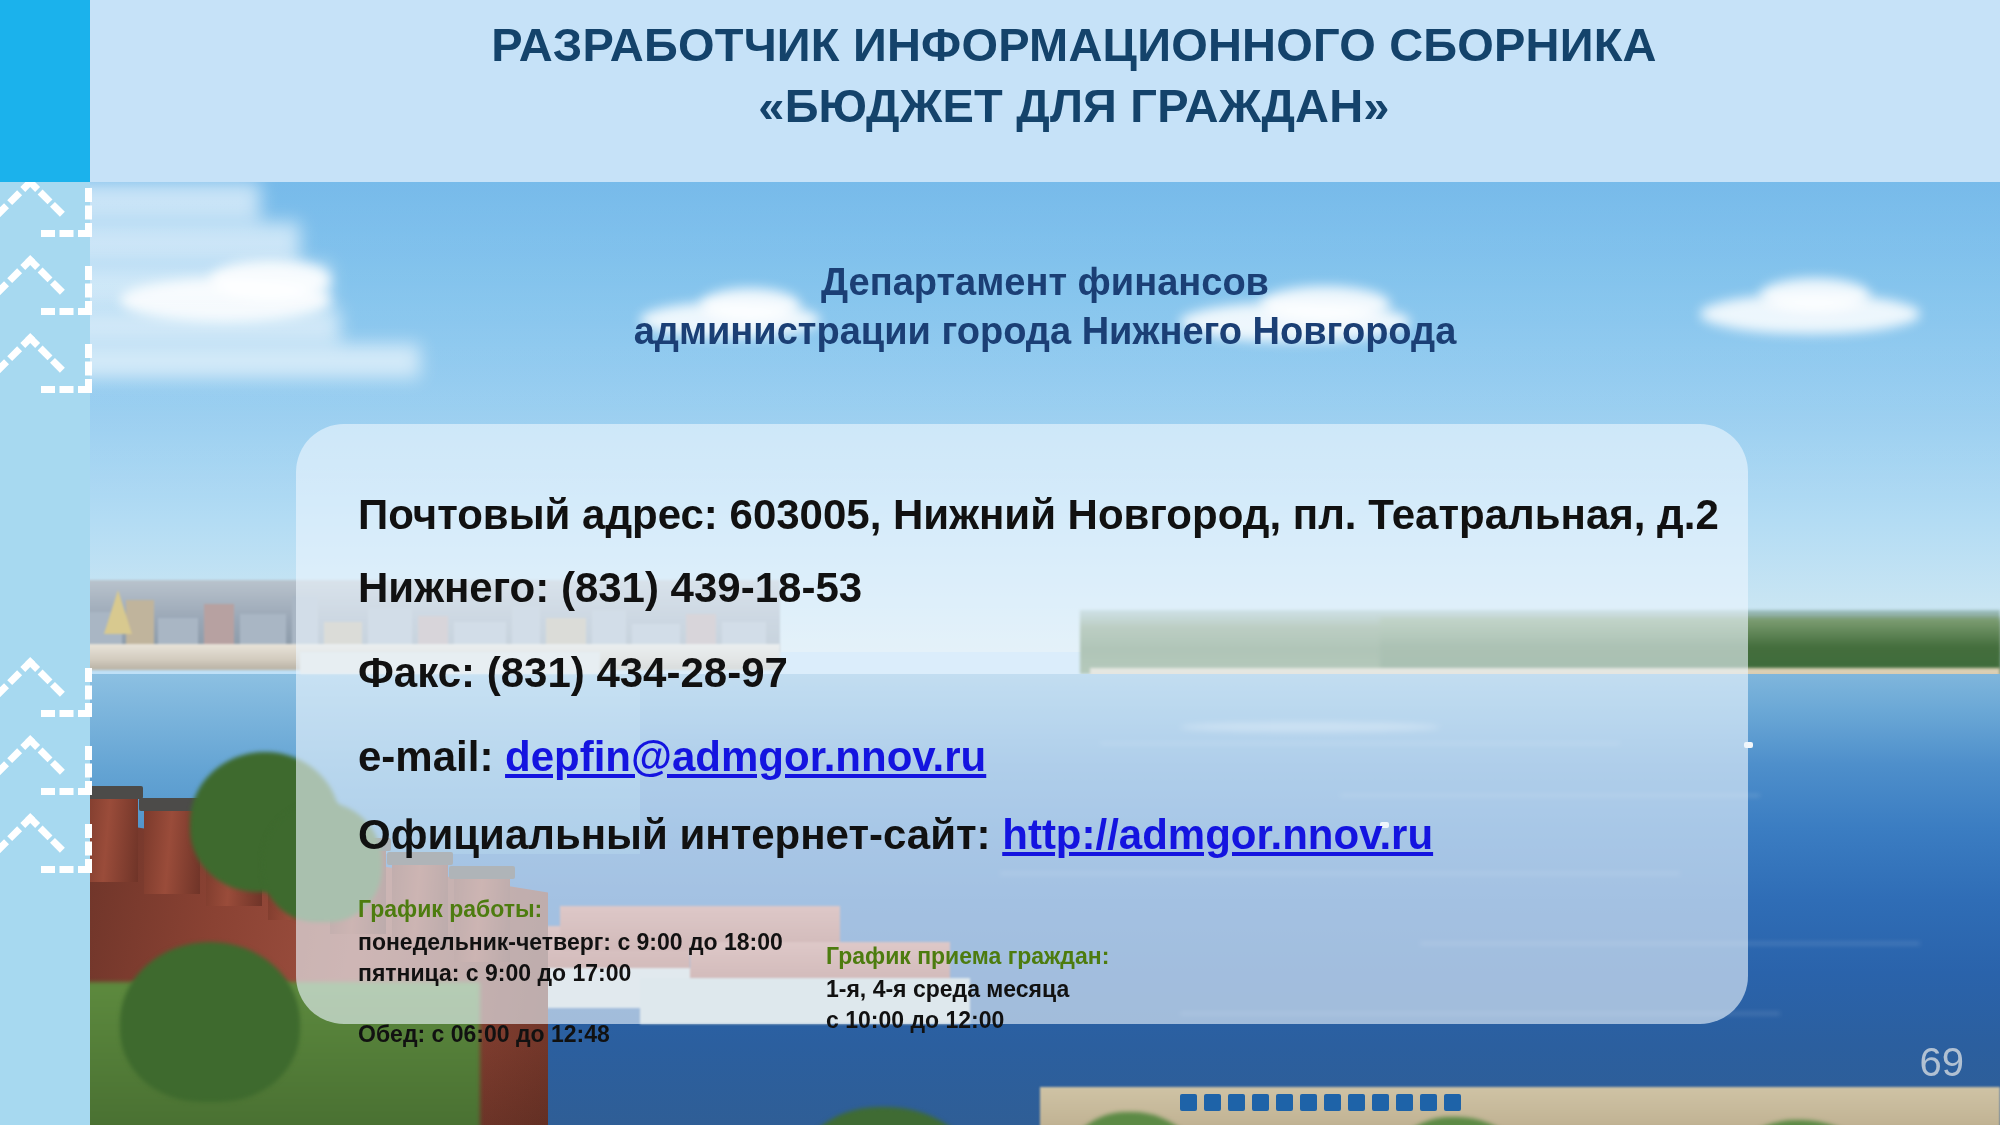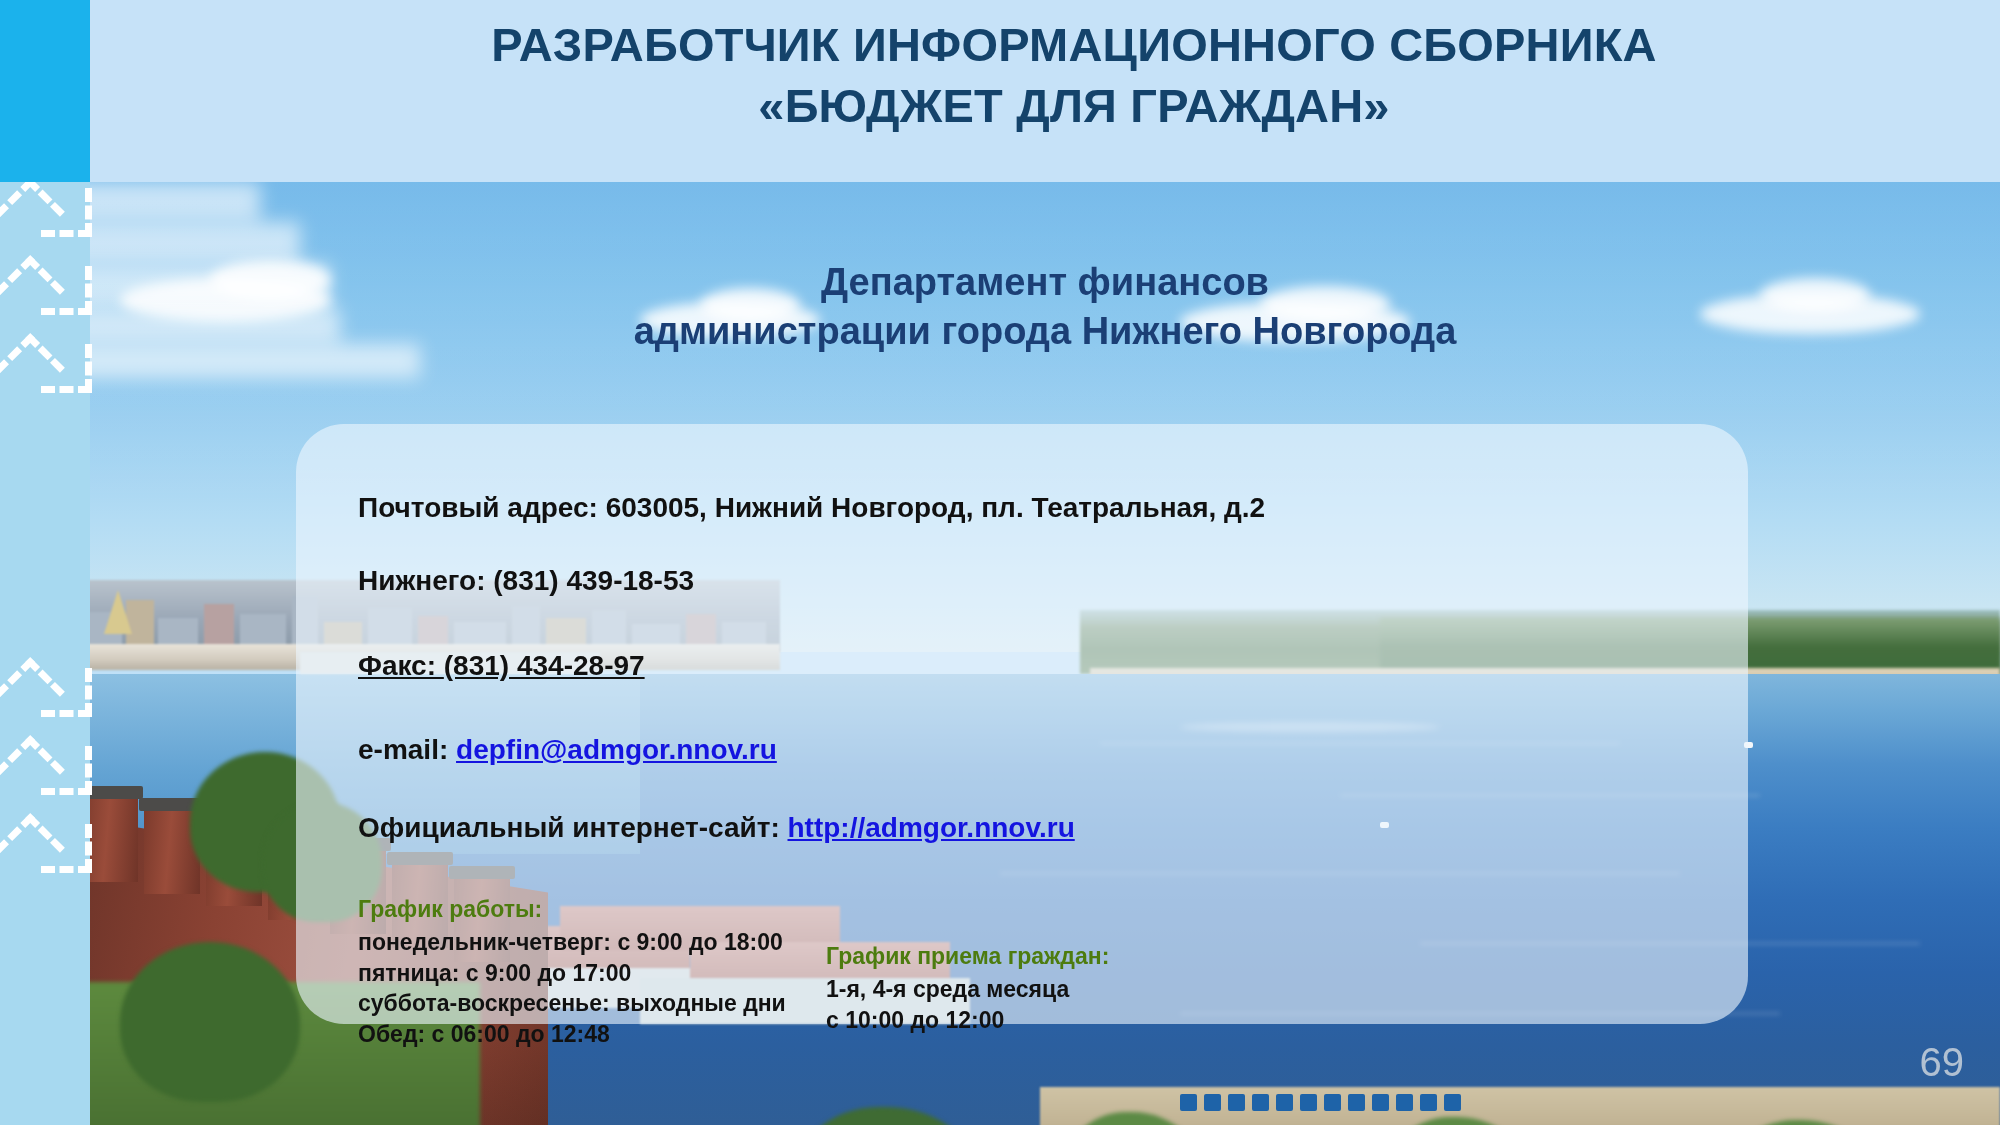--- a/index.html
+++ b/index.html
@@ -262,27 +262,27 @@
     border-radius: 48px;
     z-index: 7;
   }
   .card-inner {
     position: absolute;
     left: 30px; top: 30px; right: 30px; bottom: 20px;
   }
   .line {
     color: #111111;
     font-weight: bold;
-    font-size: 28px;
+    font-size: 42px;
     line-height: 1.0;
     white-space: nowrap;
   }
   .line.addr   { position: absolute; left: 32px; top: 40px; }
   .line.phone  { position: absolute; left: 32px; top: 113px; }
-  .line.fax    { position: absolute; left: 32px; top: 198px; text-decoration: underline; }
+  .line.fax    { position: absolute; left: 32px; top: 198px; }
   .line.email  { position: absolute; left: 32px; top: 282px; }
   .line.site   { position: absolute; left: 32px; top: 360px; }
 
   .link {
     color: #1414e0;
     text-decoration: underline;
     font-weight: bold;
   }
 
   .sched {
@@ -481,21 +481,21 @@
 
       <div class="line site">
         <span>Официальный интернет-сайт: </span>
         <span class="link">http://admgor.nnov.ru</span>
       </div>
 
       <div class="sched work">
         <span class="hd">График работы:</span>
         <span>понедельник-четверг:  с 9:00 до 18:00</span><br>
         <span>пятница:  с 9:00 до 17:00</span><br>
-        <span>суббота-воскресенье:  выходные дни</span><br>
+        <br>
         <span>Обед:  с 06:00 до 12:48</span>
       </div>
 
       <div class="sched reception">
         <span class="hd">График приема граждан:</span>
         <span>1-я, 4-я среда месяца</span><br>
         <span>с 10:00 до 12:00</span>
       </div>
 
     </div>

